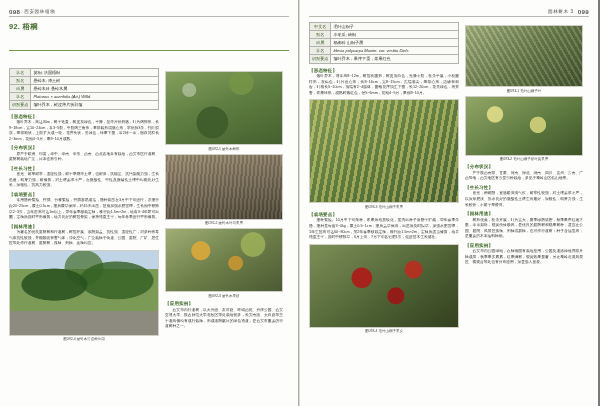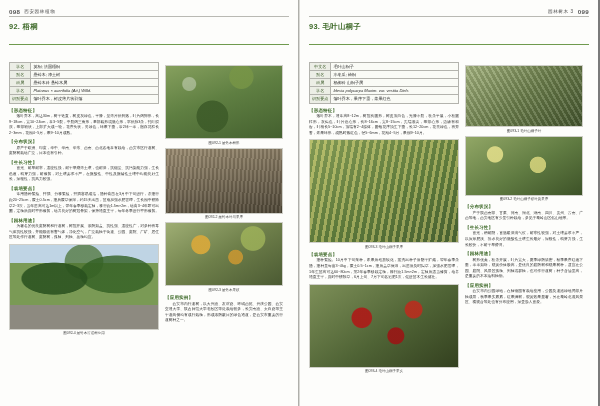--- a/index.html
+++ b/index.html
@@ -45,21 +45,21 @@
 
   
   .cols{display:flex;gap:6px;}
   .col-l{width:150px;}
   .col-r{width:118px;}
 
   
   .sp-title{
     font-size:7.4px;font-weight:bold;color:#3f6b2a;
     border-bottom:1.1px solid #6f9a4e;
-    padding-bottom:12px;margin-bottom:17px;
+    padding-bottom:18px;margin-bottom:17px;
     letter-spacing:.3px;
   }
 
   
   table.nametab{
     border-collapse:collapse;width:100%;
     font-size:4.1px;color:#2b2b2b;margin-bottom:4px;
   }
   table.nametab td{
     border:0.5px solid #b3b3ad;
@@ -245,21 +245,20 @@
 
   <div class="gutter"></div>
 
   <div class="page right">
 
     <div class="runhead r">
       <span class="tx">园林树木 3</span>
       <span class="pg">099</span>
     </div>
 
-    <div class="sp-title">93. 毛叶山桐子</div>
 
     <div class="cols">
 
       <div class="col-l">
 
         <table class="nametab">
           <tbody>
               <tr>
             <td class="k">中文名</td>
             <td class="v">毛叶山桐子</td>

